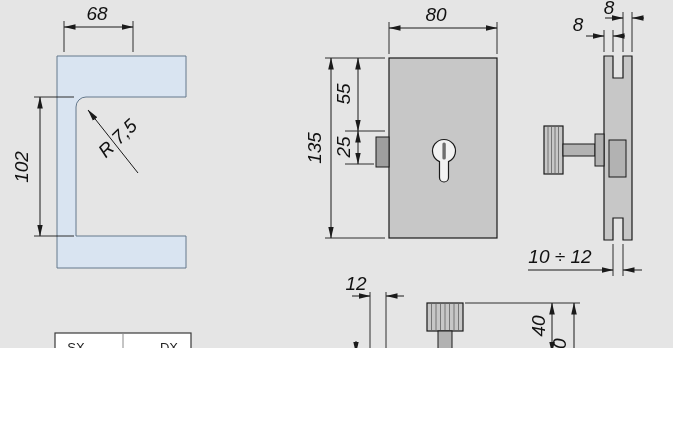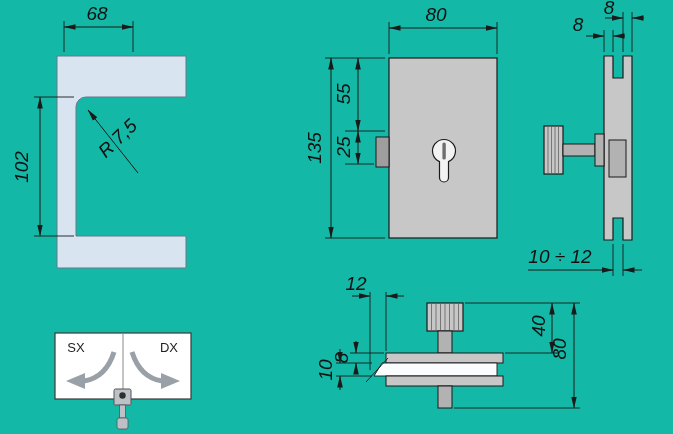--- a/index.html
+++ b/index.html
@@ -1,16 +1,16 @@
 <!DOCTYPE html>
 <html><head>
 <meta charset="utf-8">
 <style>
   html,body{margin:0;padding:0;background:#ffffff;}
-  .stage{position:relative;width:673px;height:434px;background:#14b8a6;overflow:hidden;
+  .stage{position:relative;width:673px;height:348px;background:#e5e5e5;overflow:hidden;
          font-family:"Liberation Sans",sans-serif;}
   svg{display:block;}
   .ext{stroke:#1a1a1a;stroke-width:0.9;fill:none;}
   .dim{stroke:#1a1a1a;stroke-width:1;fill:none;}
   .edge{stroke:#1a1a1a;stroke-width:1.2;}
   .thin{stroke:#1a1a1a;stroke-width:1;}
   .knurl{stroke:#616161;stroke-width:0.8;}
   .dimtext{font-family:"Liberation Sans",sans-serif;font-style:italic;font-size:19px;fill:#111;}
   .labeltext{font-family:"Liberation Sans",sans-serif;font-size:13px;fill:#222;}
 </style>

